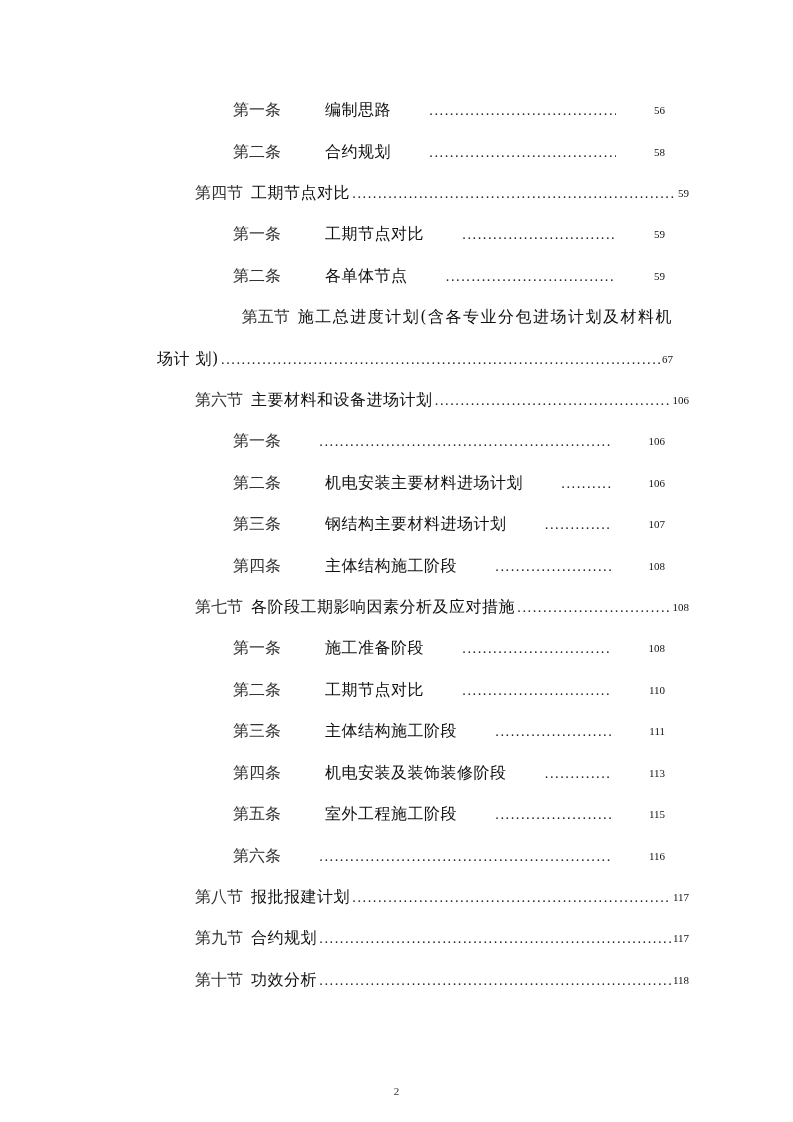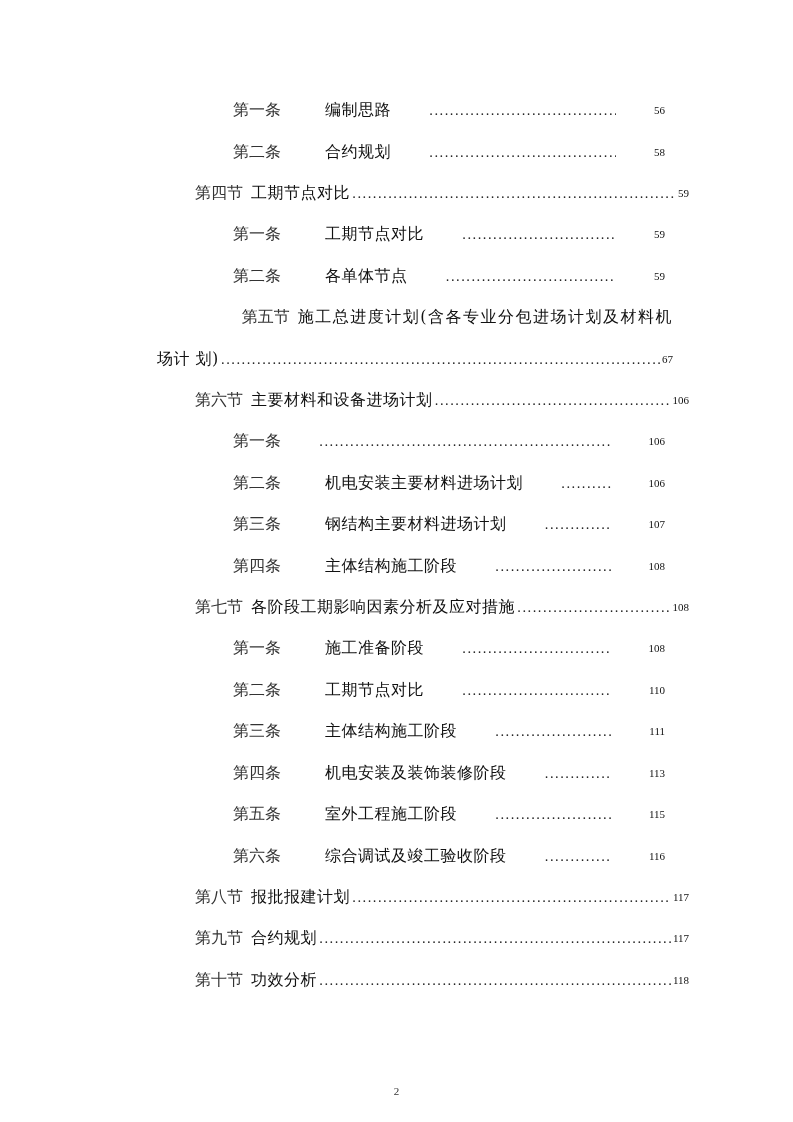--- a/index.html
+++ b/index.html
@@ -130,21 +130,20 @@
     <span class="page">113</span>
   </div>
   <div class="row lvl2" style="top:800px">
     <span class="num">第五条</span>
     <span class="title">室外工程施工阶段</span>
     <span class="dots"></span>
     <span class="page">115</span>
   </div>
   <div class="row lvl2" style="top:842px">
     <span class="num">第六条</span>
-    <span class="title">综合调试及竣工验收阶段</span>
     <span class="dots"></span>
     <span class="page">116</span>
   </div>
 
   <div class="row lvl1" style="top:883px">
     <span class="num">第八节</span>
     <span class="title">报批报建计划</span>
     <span class="dots"></span>
     <span class="page">117</span>
   </div>

